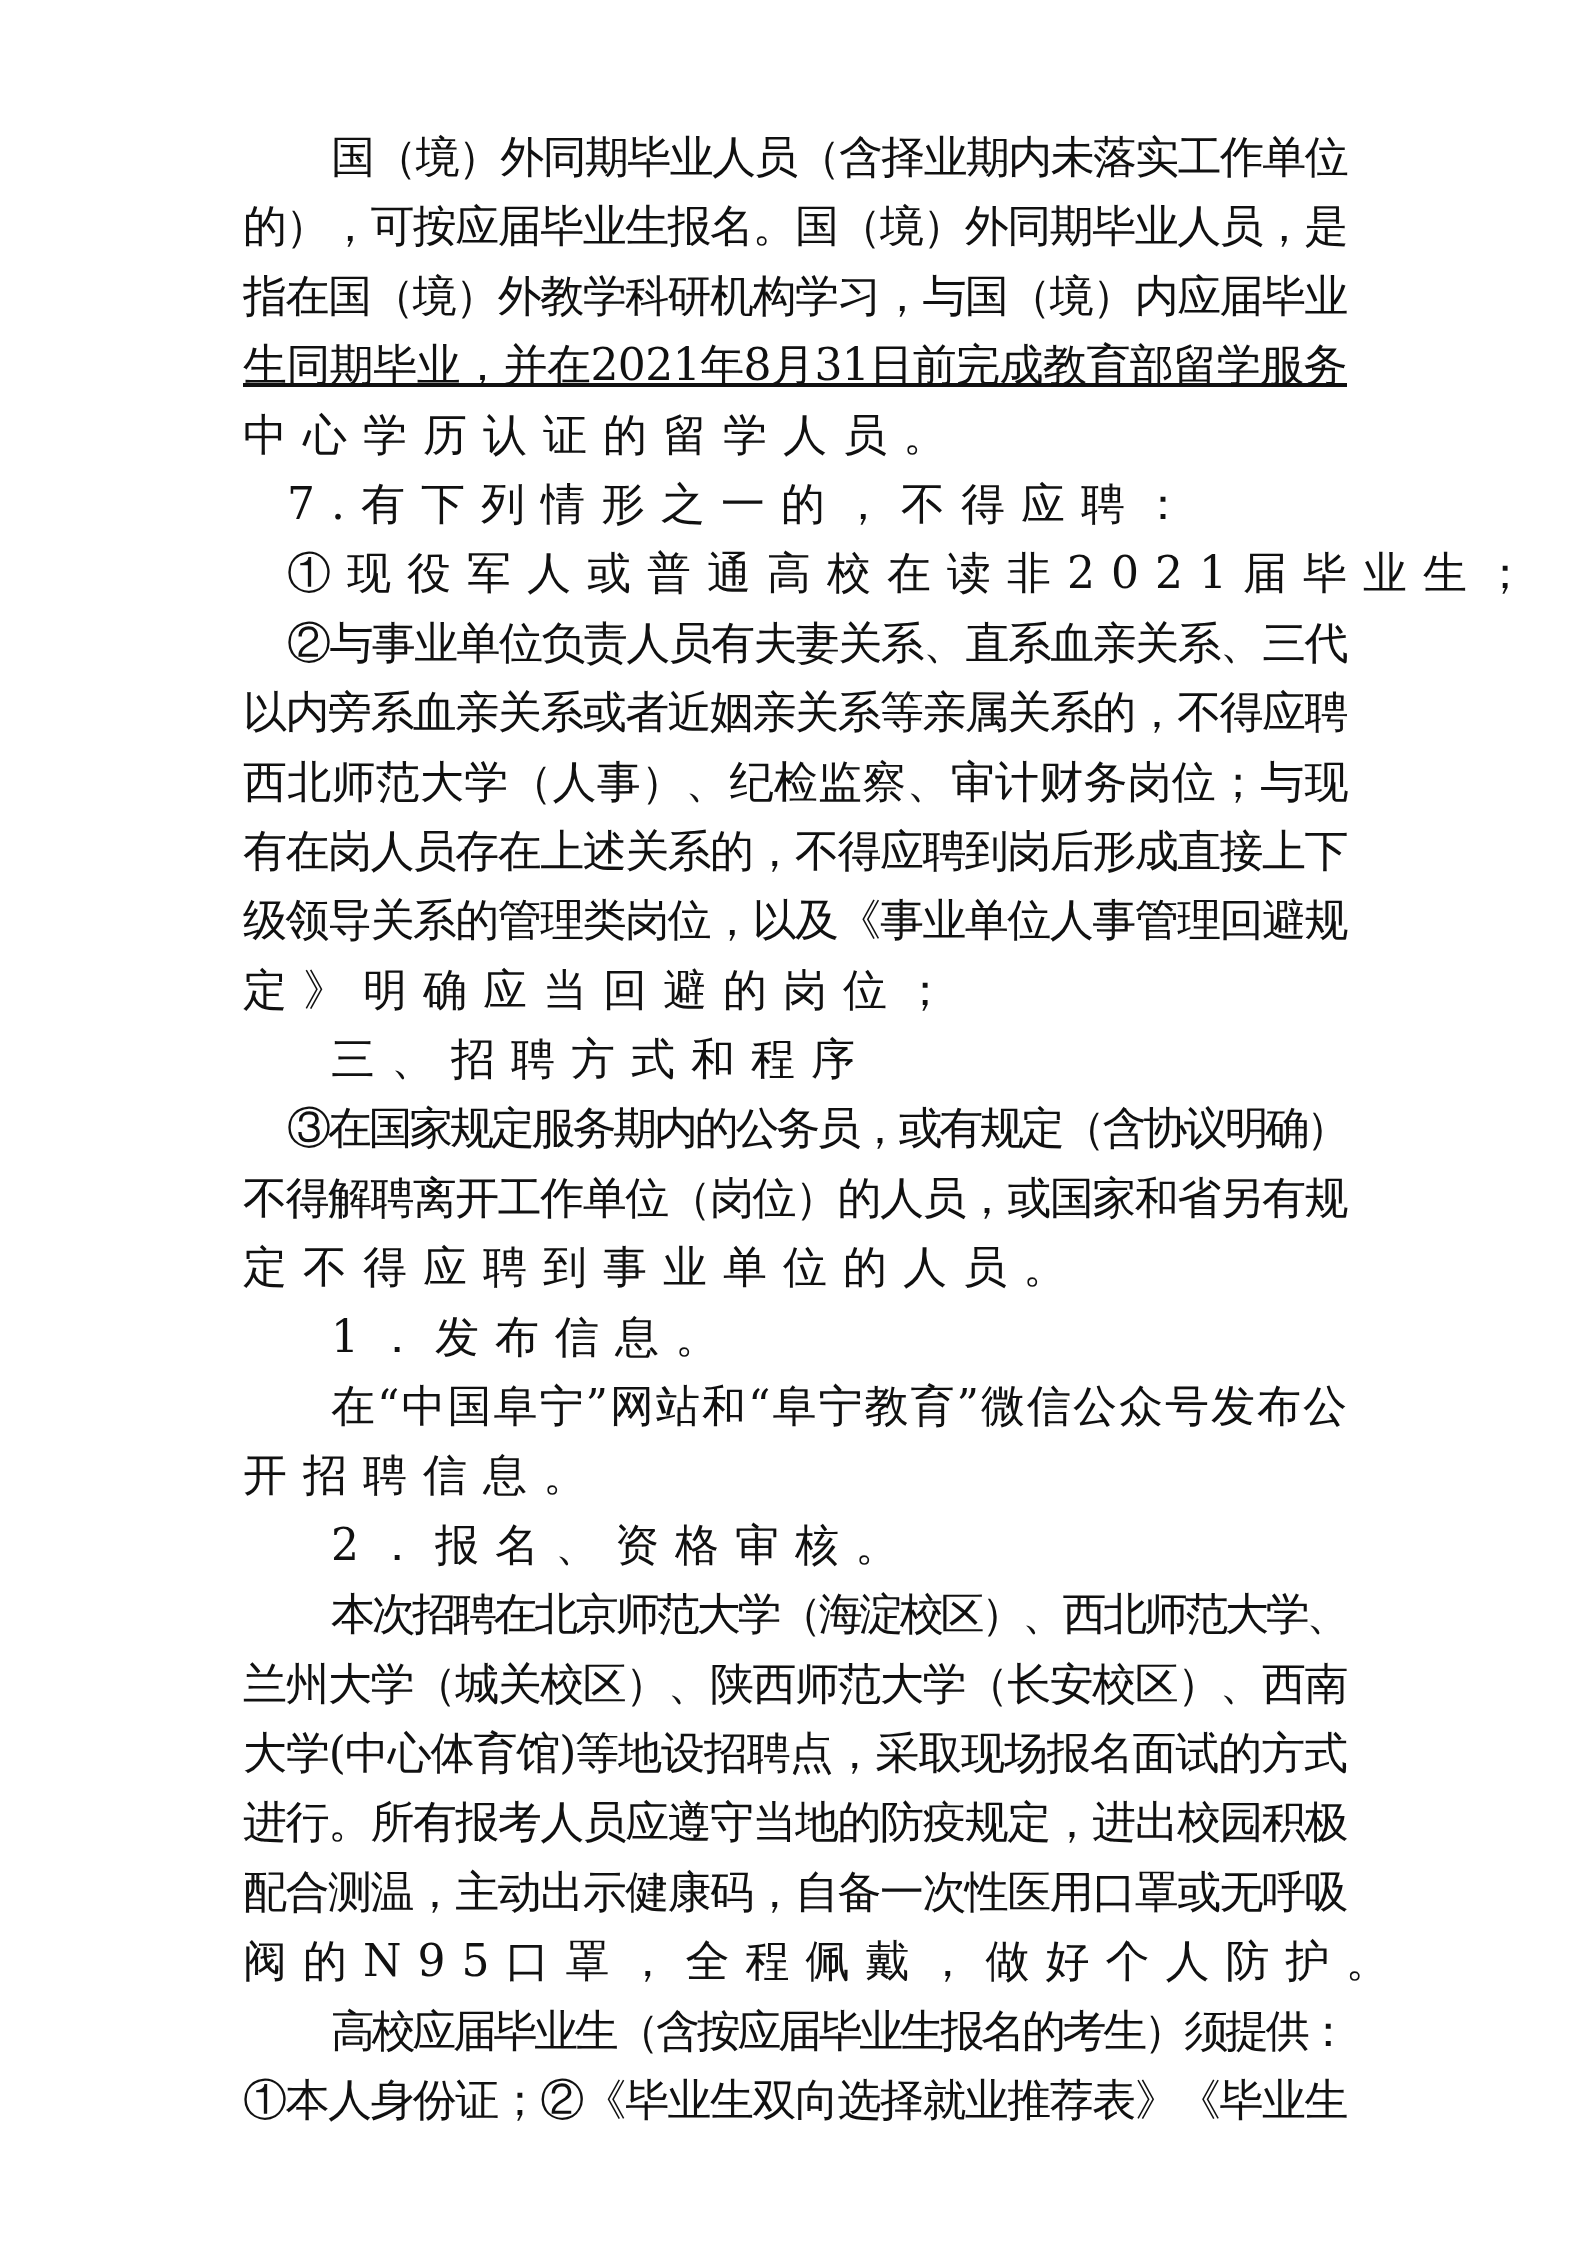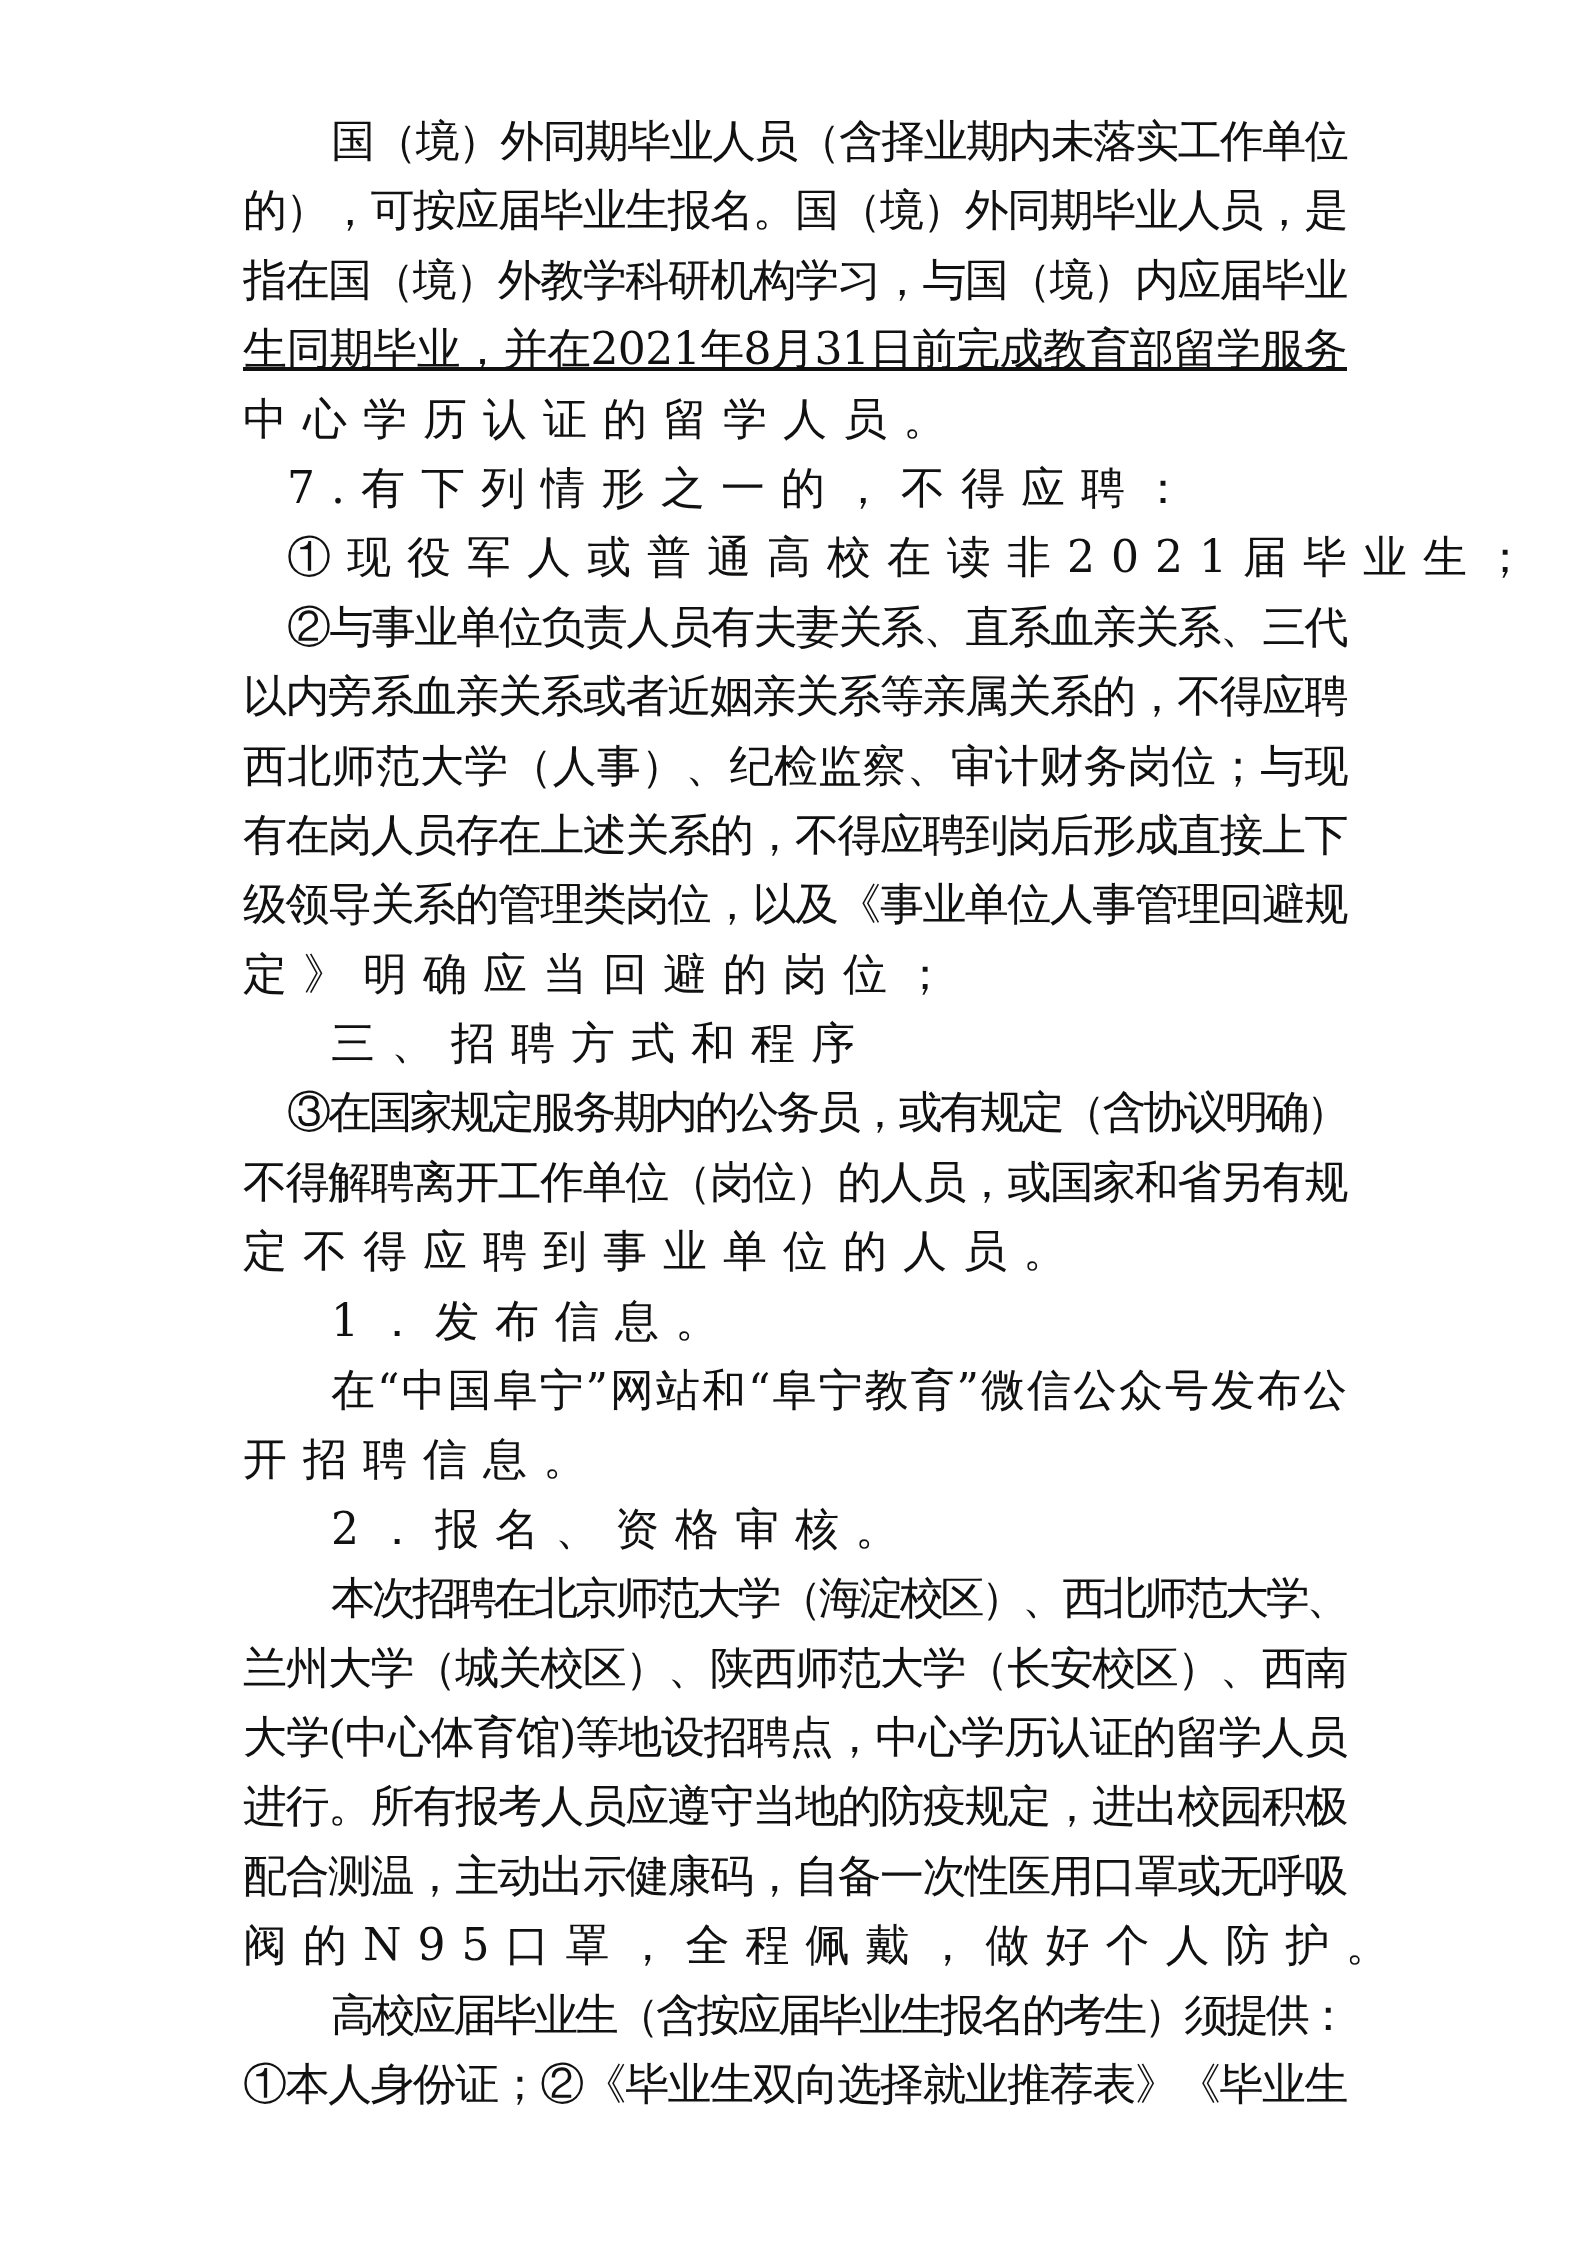--- a/index.html
+++ b/index.html
@@ -11,21 +11,21 @@
       width: 1587px;
       height: 2245px;
       position: relative;
       overflow: hidden;
       font-family: "DejaVu Serif", "Liberation Serif", serif;
       color: #111111;
     }
     .page {
       position: absolute;
       left: 243px;
-      top: 106px;
+      top: 122px;
       width: 1104px;
     }
     .line {
       height: 69.4px;
       line-height: 69.4px;
       font-size: 44px;
       white-space: nowrap;
       letter-spacing: 16px;
       text-align: justify;
       text-align-last: justify;
@@ -90,21 +90,21 @@
     <div class="line last" style="letter-spacing: 16px;">开招聘信息。</div>
   </div>
 
   <div>
     <div class="line indent heading" style="letter-spacing: 16px;">2．报名、资格审核。</div>
   </div>
 
   <div>
     <div class="line indent" style="letter-spacing: -3.36px;">本次招聘在北京师范大学（海淀校区）、西北师范大学、</div>
     <div class="line" style="letter-spacing: -1.53846px;">兰州大学（城关校区）、陕西师范大学（长安校区）、西南</div>
-    <div class="line" style="letter-spacing: -1.12384px;">大学(中心体育馆)等地设招聘点，中心学历认证的留学人员</div>
+    <div class="line" style="letter-spacing: -1.12384px;">大学(中心体育馆)等地设招聘点，采取现场报名面试的方式</div>
     <div class="line" style="letter-spacing: -1.53846px;">进行。所有报考人员应遵守当地的防疫规定，进出校园积极</div>
     <div class="line" style="letter-spacing: -1.53846px;">配合测温，主动出示健康码，自备一次性医用口罩或无呼吸</div>
     <div class="line last" style="letter-spacing: 16px;">阀的N95口罩，全程佩戴，做好个人防护。</div>
   </div>
 
   <div>
     <div class="line indent" style="letter-spacing: -3.36px;">高校应届毕业生（含按应届毕业生报名的考生）须提供：</div>
     <div class="line" style="letter-spacing: -1.53846px;">①本人身份证；②《毕业生双向选择就业推荐表》《毕业生</div>
   </div>
 

